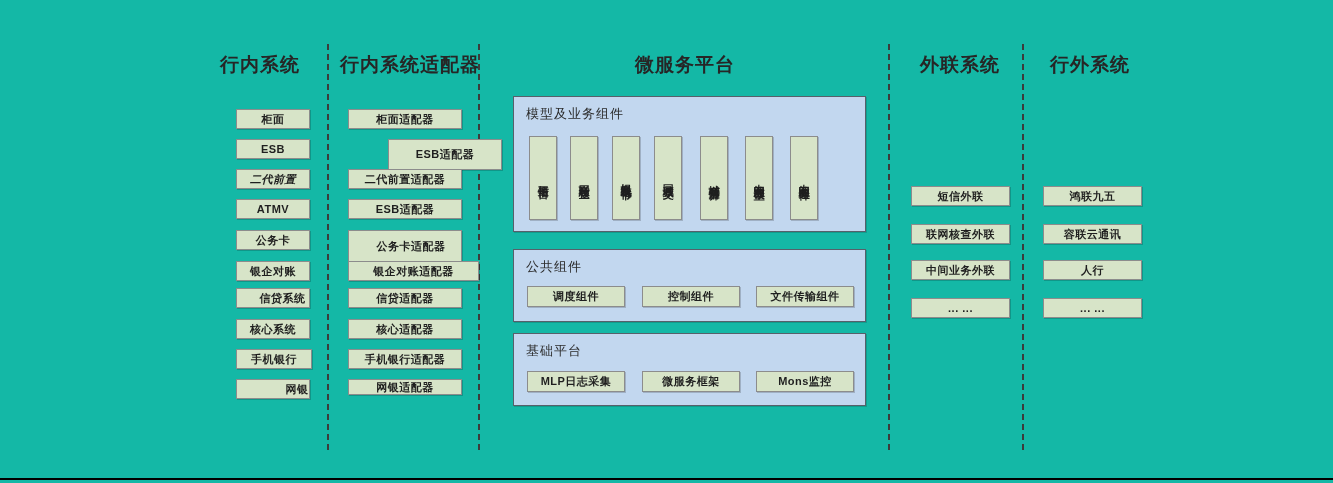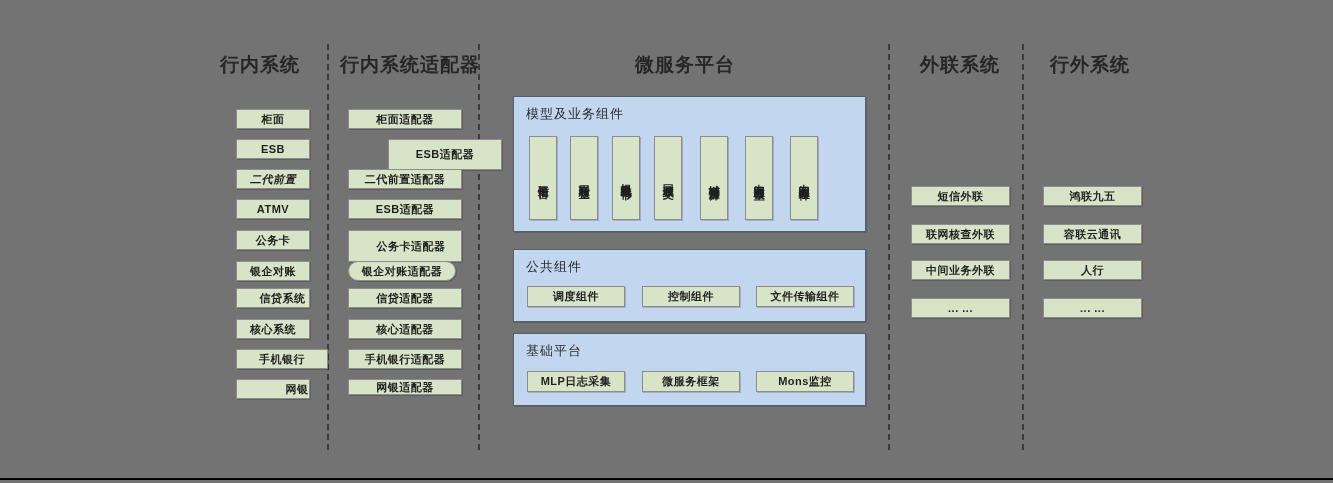--- a/index.html
+++ b/index.html
@@ -8,21 +8,21 @@
     background: #ffffff;
   }
   body {
     font-family: "Liberation Sans", "DejaVu Sans", sans-serif;
     color: #1a1a1a;
   }
   #canvas {
     position: relative;
     width: 1333px;
     height: 483px;
-    background: #737373;
+    background: #14b8a6;
     overflow: hidden;
   }
 
   
   .col-title {
     position: absolute;
     font-size: 19px;
     font-weight: bold;
     color: #262626;
     text-align: center;
@@ -107,29 +107,29 @@
   <div class="vsep" style="left:1022px;"></div>
 
   <div class="gbox" style="left:236px; top:109px; width:74px; height:20px;">柜面</div>
   <div class="gbox" style="left:236px; top:139px; width:74px; height:20px;">ESB</div>
   <div class="gbox" style="left:236px; top:169px; width:74px; height:20px;font-style:italic;">二代前置</div>
   <div class="gbox" style="left:236px; top:199px; width:74px; height:20px;">ATMV</div>
   <div class="gbox" style="left:236px; top:230px; width:74px; height:20px;">公务卡</div>
   <div class="gbox" style="left:236px; top:261px; width:74px; height:20px;">银企对账</div>
   <div class="gbox" style="left:236px; top:288px; width:74px; height:20px;padding-left:19px;">信贷系统</div>
   <div class="gbox" style="left:236px; top:319px; width:74px; height:20px;">核心系统</div>
-  <div class="gbox" style="left:236px; top:349px; width:92px; height:20px;">手机银行</div>
+  <div class="gbox" style="left:236px; top:349px; width:76px; height:20px;">手机银行</div>
   <div class="gbox" style="left:236px; top:379px; width:74px; height:20px;padding-left:48px;">网银</div>
 
   <div class="gbox" style="left:348px; top:109px; width:114px; height:20px;">柜面适配器</div>
   <div class="gbox" style="left:348px; top:139px; width:114px; height:31px;margin-left:40px;">ESB适配器</div>
   <div class="gbox" style="left:348px; top:169px; width:114px; height:20px;">二代前置适配器</div>
   <div class="gbox" style="left:348px; top:199px; width:114px; height:20px;">ESB适配器</div>
   <div class="gbox" style="left:348px; top:230px; width:114px; height:32px;padding-left:12px;">公务卡适配器</div>
-  <div class="gbox" style="left:348px; top:261px; width:108px; height:20px;border-radius:10px;">银企对账适配器</div>
+  <div class="gbox" style="left:348px; top:261px; width:131px; height:20px;">银企对账适配器</div>
   <div class="gbox" style="left:348px; top:288px; width:114px; height:20px;">信贷适配器</div>
   <div class="gbox" style="left:348px; top:319px; width:114px; height:20px;">核心适配器</div>
   <div class="gbox" style="left:348px; top:349px; width:114px; height:20px;">手机银行适配器</div>
   <div class="gbox" style="left:348px; top:379px; width:114px; height:16px;">网银适配器</div>
 
   <div class="bpanel" style="left:513px; top:96px; width:353px; height:136px;">
     <div class="bpanel-title">模型及业务组件</div>
   </div>
   <div class="gbox vertical" style="left:529px; top:136px; width:28px; height:84px;">短信平台</div>
   <div class="gbox vertical" style="left:570px; top:136px; width:28px; height:84px;">联网核查</div>

